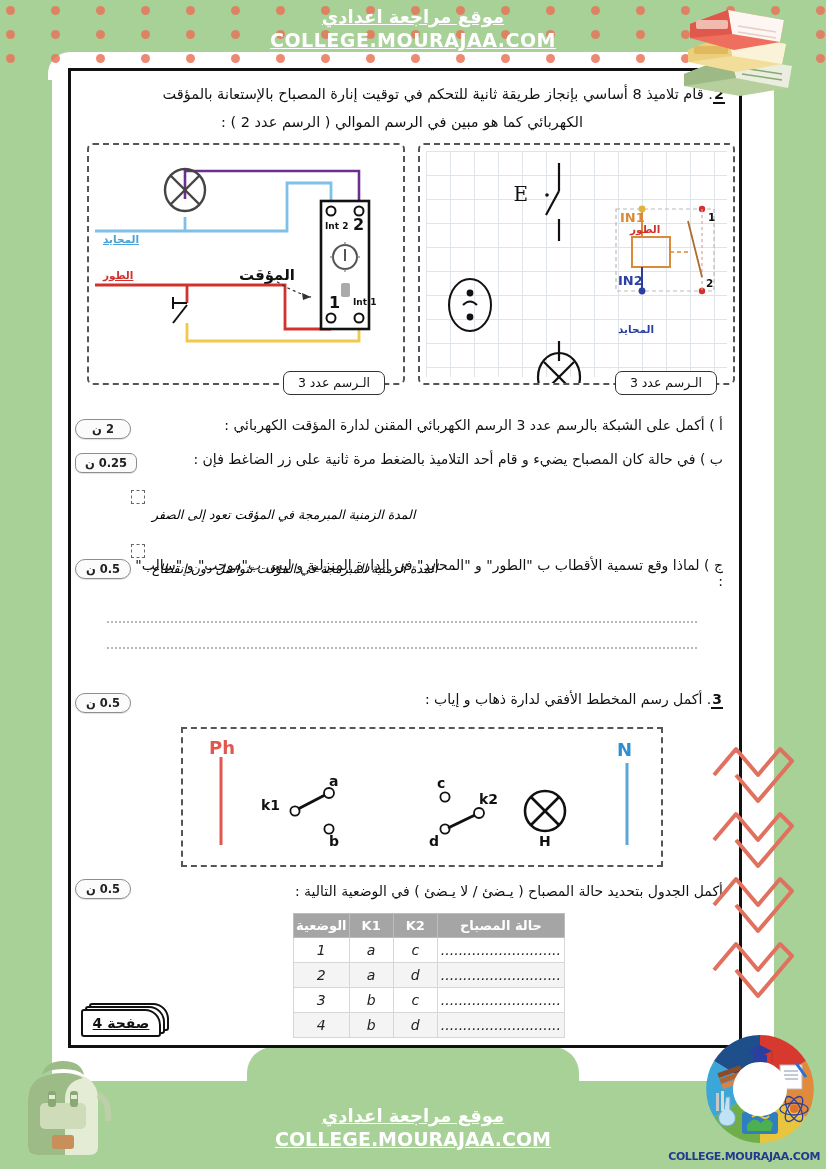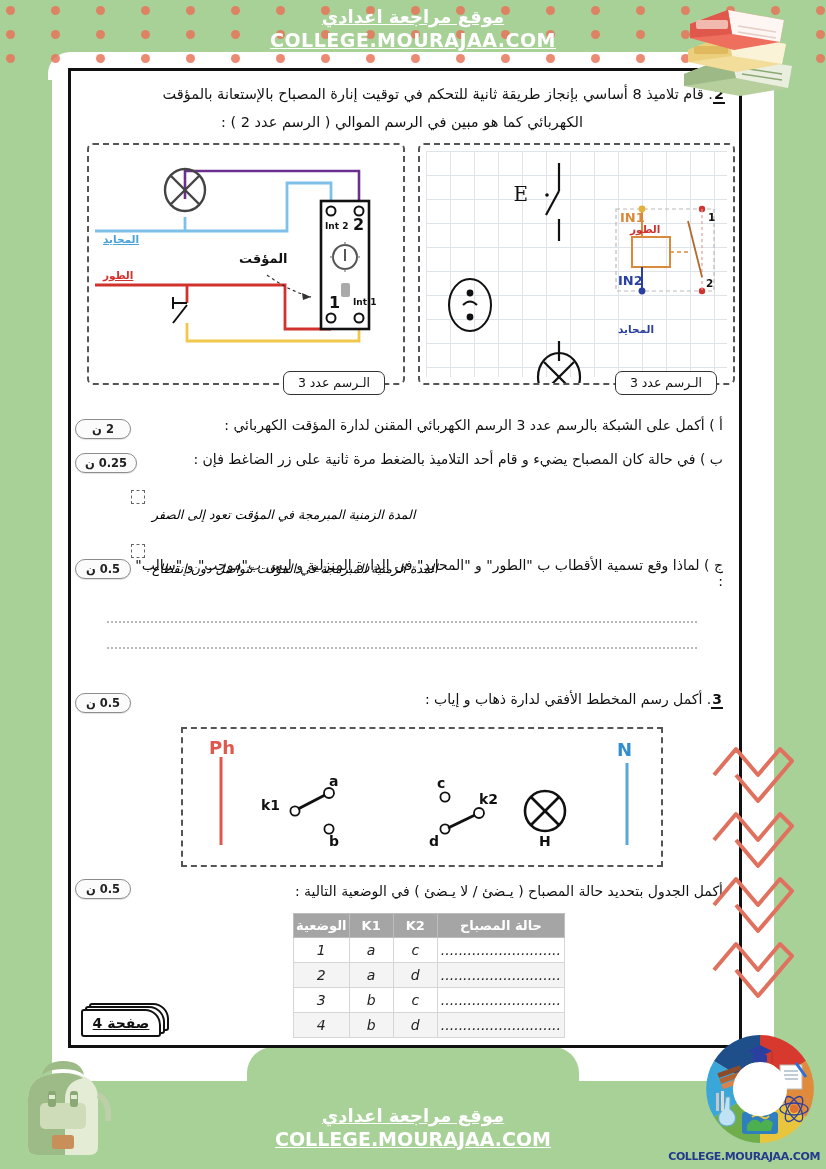--- a/index.html
+++ b/index.html
@@ -390,36 +390,36 @@
           <path d="M241 112 L244 112"></path>
             <path d="M268 112 L271 112"></path>
         </g>
         <rect x="252" y="138" width="9" height="14" rx="2" fill="#aaa"></rect>
 
         <path d="M178 130 q22 16 44 22" stroke="#333" stroke-width="1.2" fill="none" stroke-dasharray="3 3"></path>
         <path d="M222 152 l-9 -4 l1 7 z" fill="#333"></path>
       </svg>
       <div class="lbl lbl-cyan" style="left:14px; top:88px;">المحايد</div>
       <div class="lbl lbl-red" style="left:14px; top:124px; text-decoration:underline;">الطور</div>
-      <div class="lbl lbl-dark" style="left:150px; top:106px; font-size:13px;">المؤقت</div>
+      <div class="lbl lbl-dark" style="left:150px; top:121px; font-size:15px;">المؤقت</div>
       <div class="lbl lbl-dark" style="left:236px; top:76px; font-size:9px;">Int 2</div>
       <div class="lbl lbl-dark" style="left:264px; top:70px; font-size:16px;">2</div>
       <div class="lbl lbl-dark" style="left:264px; top:152px; font-size:9px;">Int 1</div>
       <div class="lbl lbl-dark" style="left:240px; top:148px; font-size:16px;">1</div>
       <div class="panel-caption cap-2">الـرسم عدد 3</div>
     </div>
   </div>
 
   <div class="badge" style="top:348px;">2 ن</div>
   <div class="subq" style="top:346px; width:592px;">
     <span>أ )</span>
     <span>أكمل على الشبكة بالرسم عدد 3 الرسم الكهربائي المقنن لدارة المؤقت الكهربائي :</span>
   </div>
 
-  <div class="badge" style="top:382px; width:62px;">0.25 ن</div>
+  <div class="badge" style="top:382px; width:62px;border-radius:7px;">0.25 ن</div>
   <div class="subq" style="top:380px; width:592px;">
     <span>ب )</span>
     <span>في حالة كان المصباح يضيء و قام أحد التلاميذ بالضغط مرة ثانية على زر الضاغط فإن :</span>
     <div style="margin-top:4px; padding-right:60px;">
       <div class="checkline">
         <span class="checkbox"></span>
         <span class="check-text">المدة الزمنية المبرمجة في المؤقت تعود إلى الصفر</span>
       </div>
       <div class="checkline">
         <span class="checkbox"></span>

